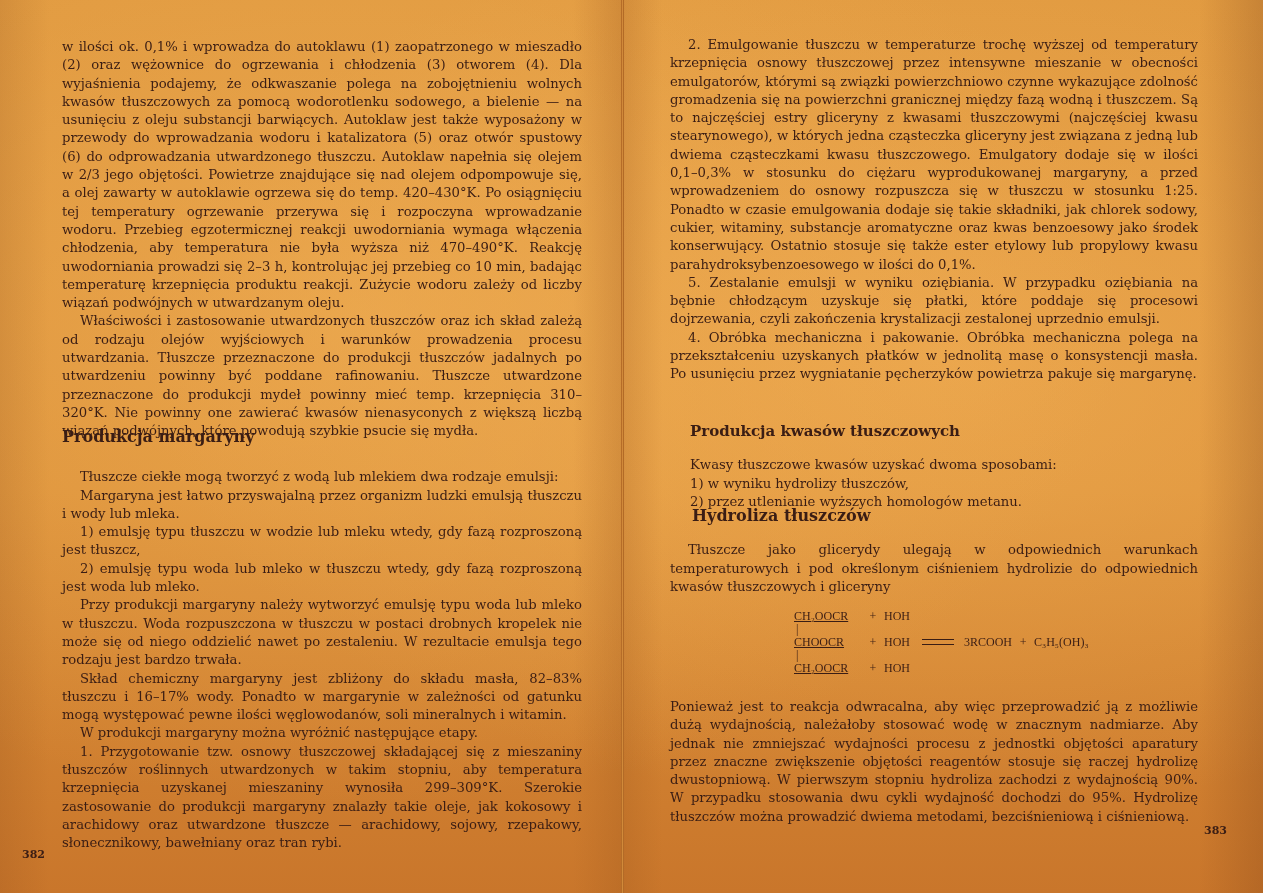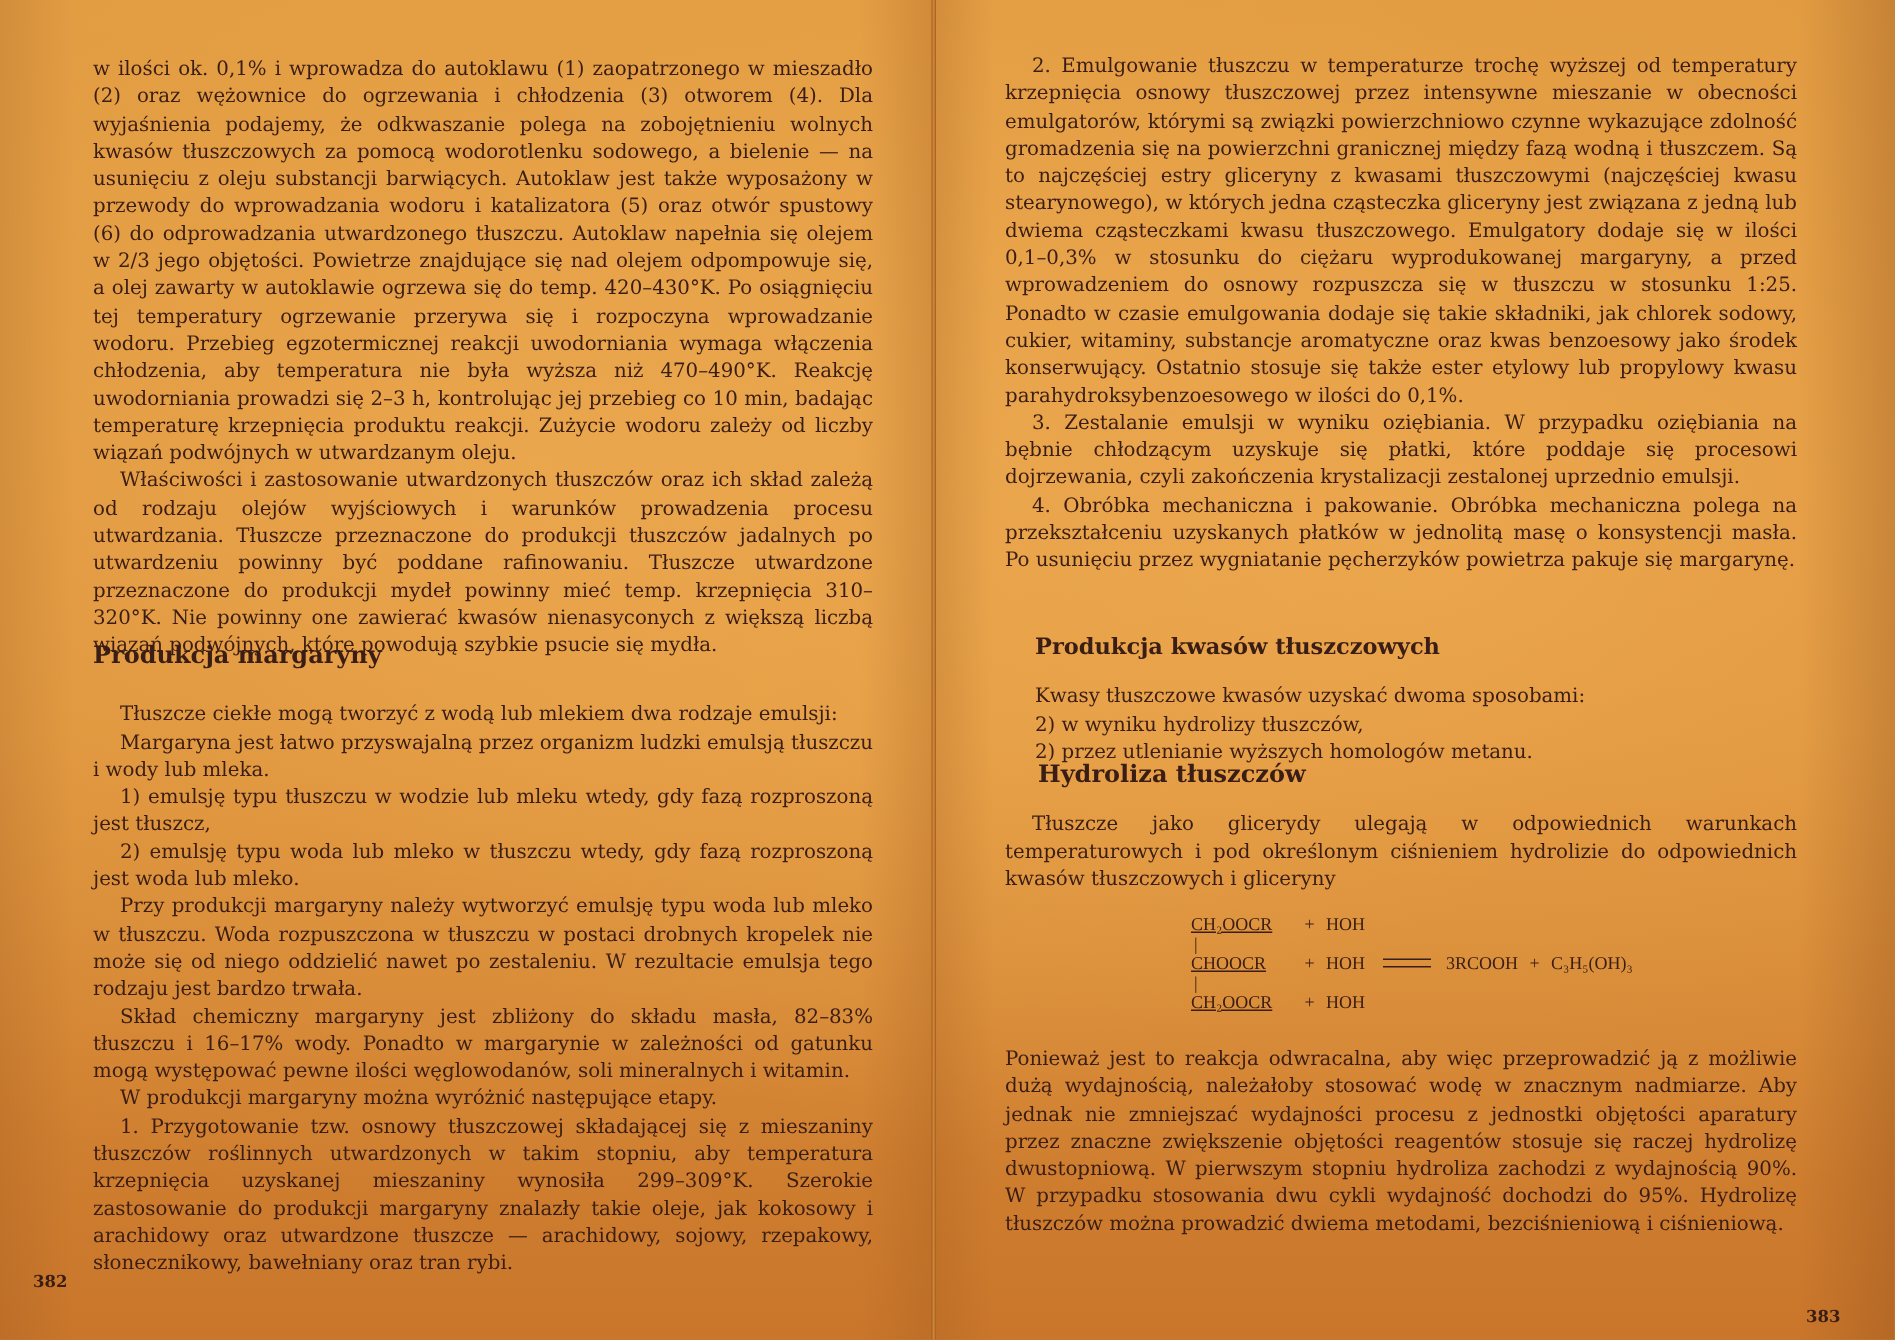--- a/index.html
+++ b/index.html
@@ -83,29 +83,29 @@
     </div>
 
     <div class="pagenum" style="left:22px; top:848px;">382</div>
   </div>
 
   <div class="gutter"></div>
 
   <div class="page right">
     <div class="text" style="top:36px;">
       <p>2. Emulgowanie tłuszczu w temperaturze trochę wyższej od temperatury krzepnięcia osnowy tłuszczowej przez intensywne mieszanie w obecności emulgatorów, którymi są związki powierzchniowo czynne wykazujące zdolność gromadzenia się na powierzchni granicznej między fazą wodną i tłuszczem. Są to najczęściej estry gliceryny z kwasami tłuszczowymi (najczęściej kwasu stearynowego), w których jedna cząsteczka gliceryny jest związana z jedną lub dwiema cząsteczkami kwasu tłuszczowego. Emulgatory dodaje się w ilości 0,1–0,3% w stosunku do ciężaru wyprodukowanej margaryny, a przed wprowadzeniem do osnowy rozpuszcza się w tłuszczu w stosunku 1:25. Ponadto w czasie emulgowania dodaje się takie składniki, jak chlorek sodowy, cukier, witaminy, substancje aromatyczne oraz kwas benzoesowy jako środek konserwujący. Ostatnio stosuje się także ester etylowy lub propylowy kwasu parahydroksybenzoesowego w ilości do 0,1%.</p>
-      <p>3. Zestalanie emulsji w wyniku oziębiania. W przypadku oziębiania na bębnie chłodzącym uzyskuje się płatki, które poddaje się procesowi dojrzewania, czyli zakończenia krystalizacji zestalonej uprzednio emulsji.</p>
+      <p>5. Zestalanie emulsji w wyniku oziębiania. W przypadku oziębiania na bębnie chłodzącym uzyskuje się płatki, które poddaje się procesowi dojrzewania, czyli zakończenia krystalizacji zestalonej uprzednio emulsji.</p>
       <p>4. Obróbka mechaniczna i pakowanie. Obróbka mechaniczna polega na przekształceniu uzyskanych płatków w jednolitą masę o konsystencji masła. Po usunięciu przez wygniatanie pęcherzyków powietrza pakuje się margarynę.</p>
     </div>
 
     <div class="text" style="top:378px; left:66px; width:508px;margin-top:44px;">
       <p class="noindent heading big">Produkcja kwasów tłuszczowych</p>
       <div style="height:16px;"></div>
       <p class="noindent">Kwasy tłuszczowe kwasów uzyskać dwoma sposobami:</p>
-      <p class="noindent">2) w wyniku hydrolizy tłuszczów,</p>
+      <p class="noindent">1) w wyniku hydrolizy tłuszczów,</p>
       <p class="noindent">2) przez utlenianie wyższych homologów metanu.</p>
     </div>
 
     <div class="text" style="top:507px;">
       <p class="heading" style="padding-left:22px; text-indent:0;">Hydroliza tłuszczów</p>
       <div style="height:16px;"></div>
       <p>Tłuszcze jako glicerydy ulegają w odpowiednich warunkach temperaturowych i pod określonym ciśnieniem hydrolizie do odpowiednich kwasów tłuszczowych i gliceryny</p>
     </div>
 
     <div class="formula">
@@ -129,15 +129,15 @@
         <span class="f-left">CH₂OOCR</span>
         <span class="f-plus">+</span>
         <span class="f-hoh">HOH</span>
       </div>
     </div>
 
     <div class="text" style="top:698px;">
       <p class="noindent">Ponieważ jest to reakcja odwracalna, aby więc przeprowadzić ją z możliwie dużą wydajnością, należałoby stosować wodę w znacznym nadmiarze. Aby jednak nie zmniejszać wydajności procesu z jednostki objętości aparatury przez znaczne zwiększenie objętości reagentów stosuje się raczej hydrolizę dwustopniową. W pierwszym stopniu hydroliza zachodzi z wydajnością 90%. W przypadku stosowania dwu cykli wydajność dochodzi do 95%. Hydrolizę tłuszczów można prowadzić dwiema metodami, bezciśnieniową i ciśnieniową.</p>
     </div>
 
-    <div class="pagenum" style="left:580px; top:824px;margin-top:47px;">383</div>
+    <div class="pagenum" style="left:580px; top:824px;">383</div>
   </div>
 </div>
 
 </body></html>

